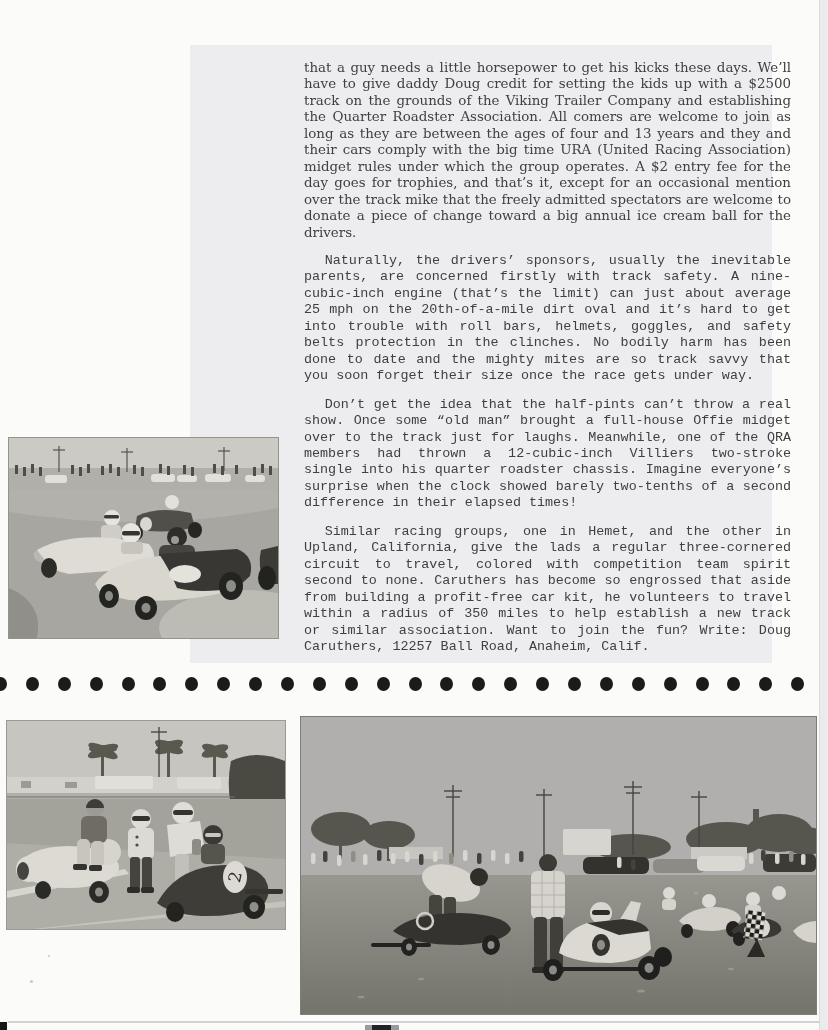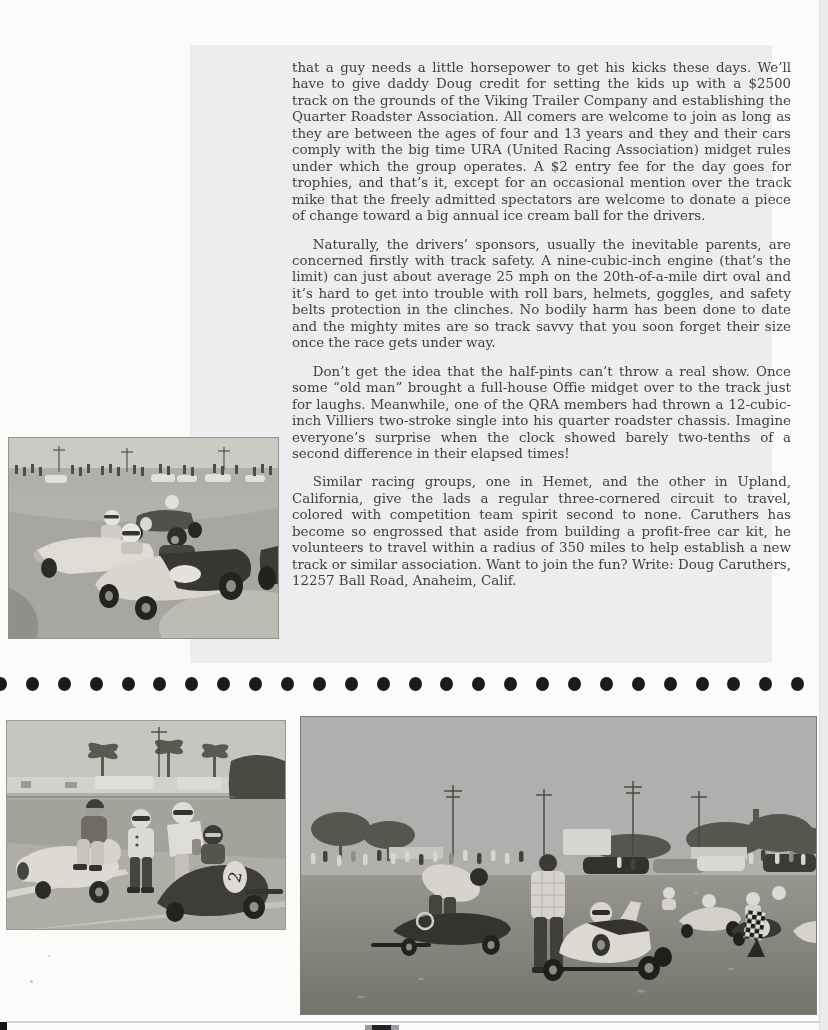--- a/index.html
+++ b/index.html
@@ -3,22 +3,22 @@
 <meta charset="utf-8">
 <style>
   html,body{margin:0;padding:0;}
   body{width:828px;height:1030px;overflow:hidden;background:#fbfbf9;
        font-family:"DejaVu Serif","Liberation Serif",serif;}
   .page{position:relative;width:828px;height:1030px;background:#fbfbf9;}
   .tone-panel{position:absolute;left:190px;top:45px;width:582px;height:618px;
       background:#ededf0;}
   .text-col{position:absolute;left:292px;top:60px;width:499px;
       font-size:13.4px;line-height:16.45px;color:#404042;text-align:justify;}
-  .text-col p{margin:0 0 12px 0;}
-  .text-col p.ind{text-indent:1.55em;}
+  .text-col p{margin:0 0 12px 12px;}
+  .text-col p.ind{text-indent:1.55em;font-family:Liberation Mono, monospace;}
   figure.photo{position:absolute;margin:0;padding:0;overflow:hidden;}
   figure.photo svg{display:block;}
   .photo-track{left:8px;top:437px;width:269px;height:200px;border:1px solid #94948e;}
   .photo-kids{left:6px;top:720px;width:278px;height:208px;border:1px solid #9a9a94;}
   .photo-start{left:300px;top:716px;width:515px;height:297px;border:1px solid #7d7d78;}
   .dots{position:absolute;left:-6px;top:677px;width:840px;height:14px;
       display:flex;gap:18.9px;overflow:hidden;}
   .dots .dot{flex:0 0 13px;width:13px;height:14px;border-radius:50%;}
   .edge-right{position:absolute;right:0;top:0;width:8px;height:1030px;
       background:#ebebee;border-left:1px solid #dcdcdf;}

